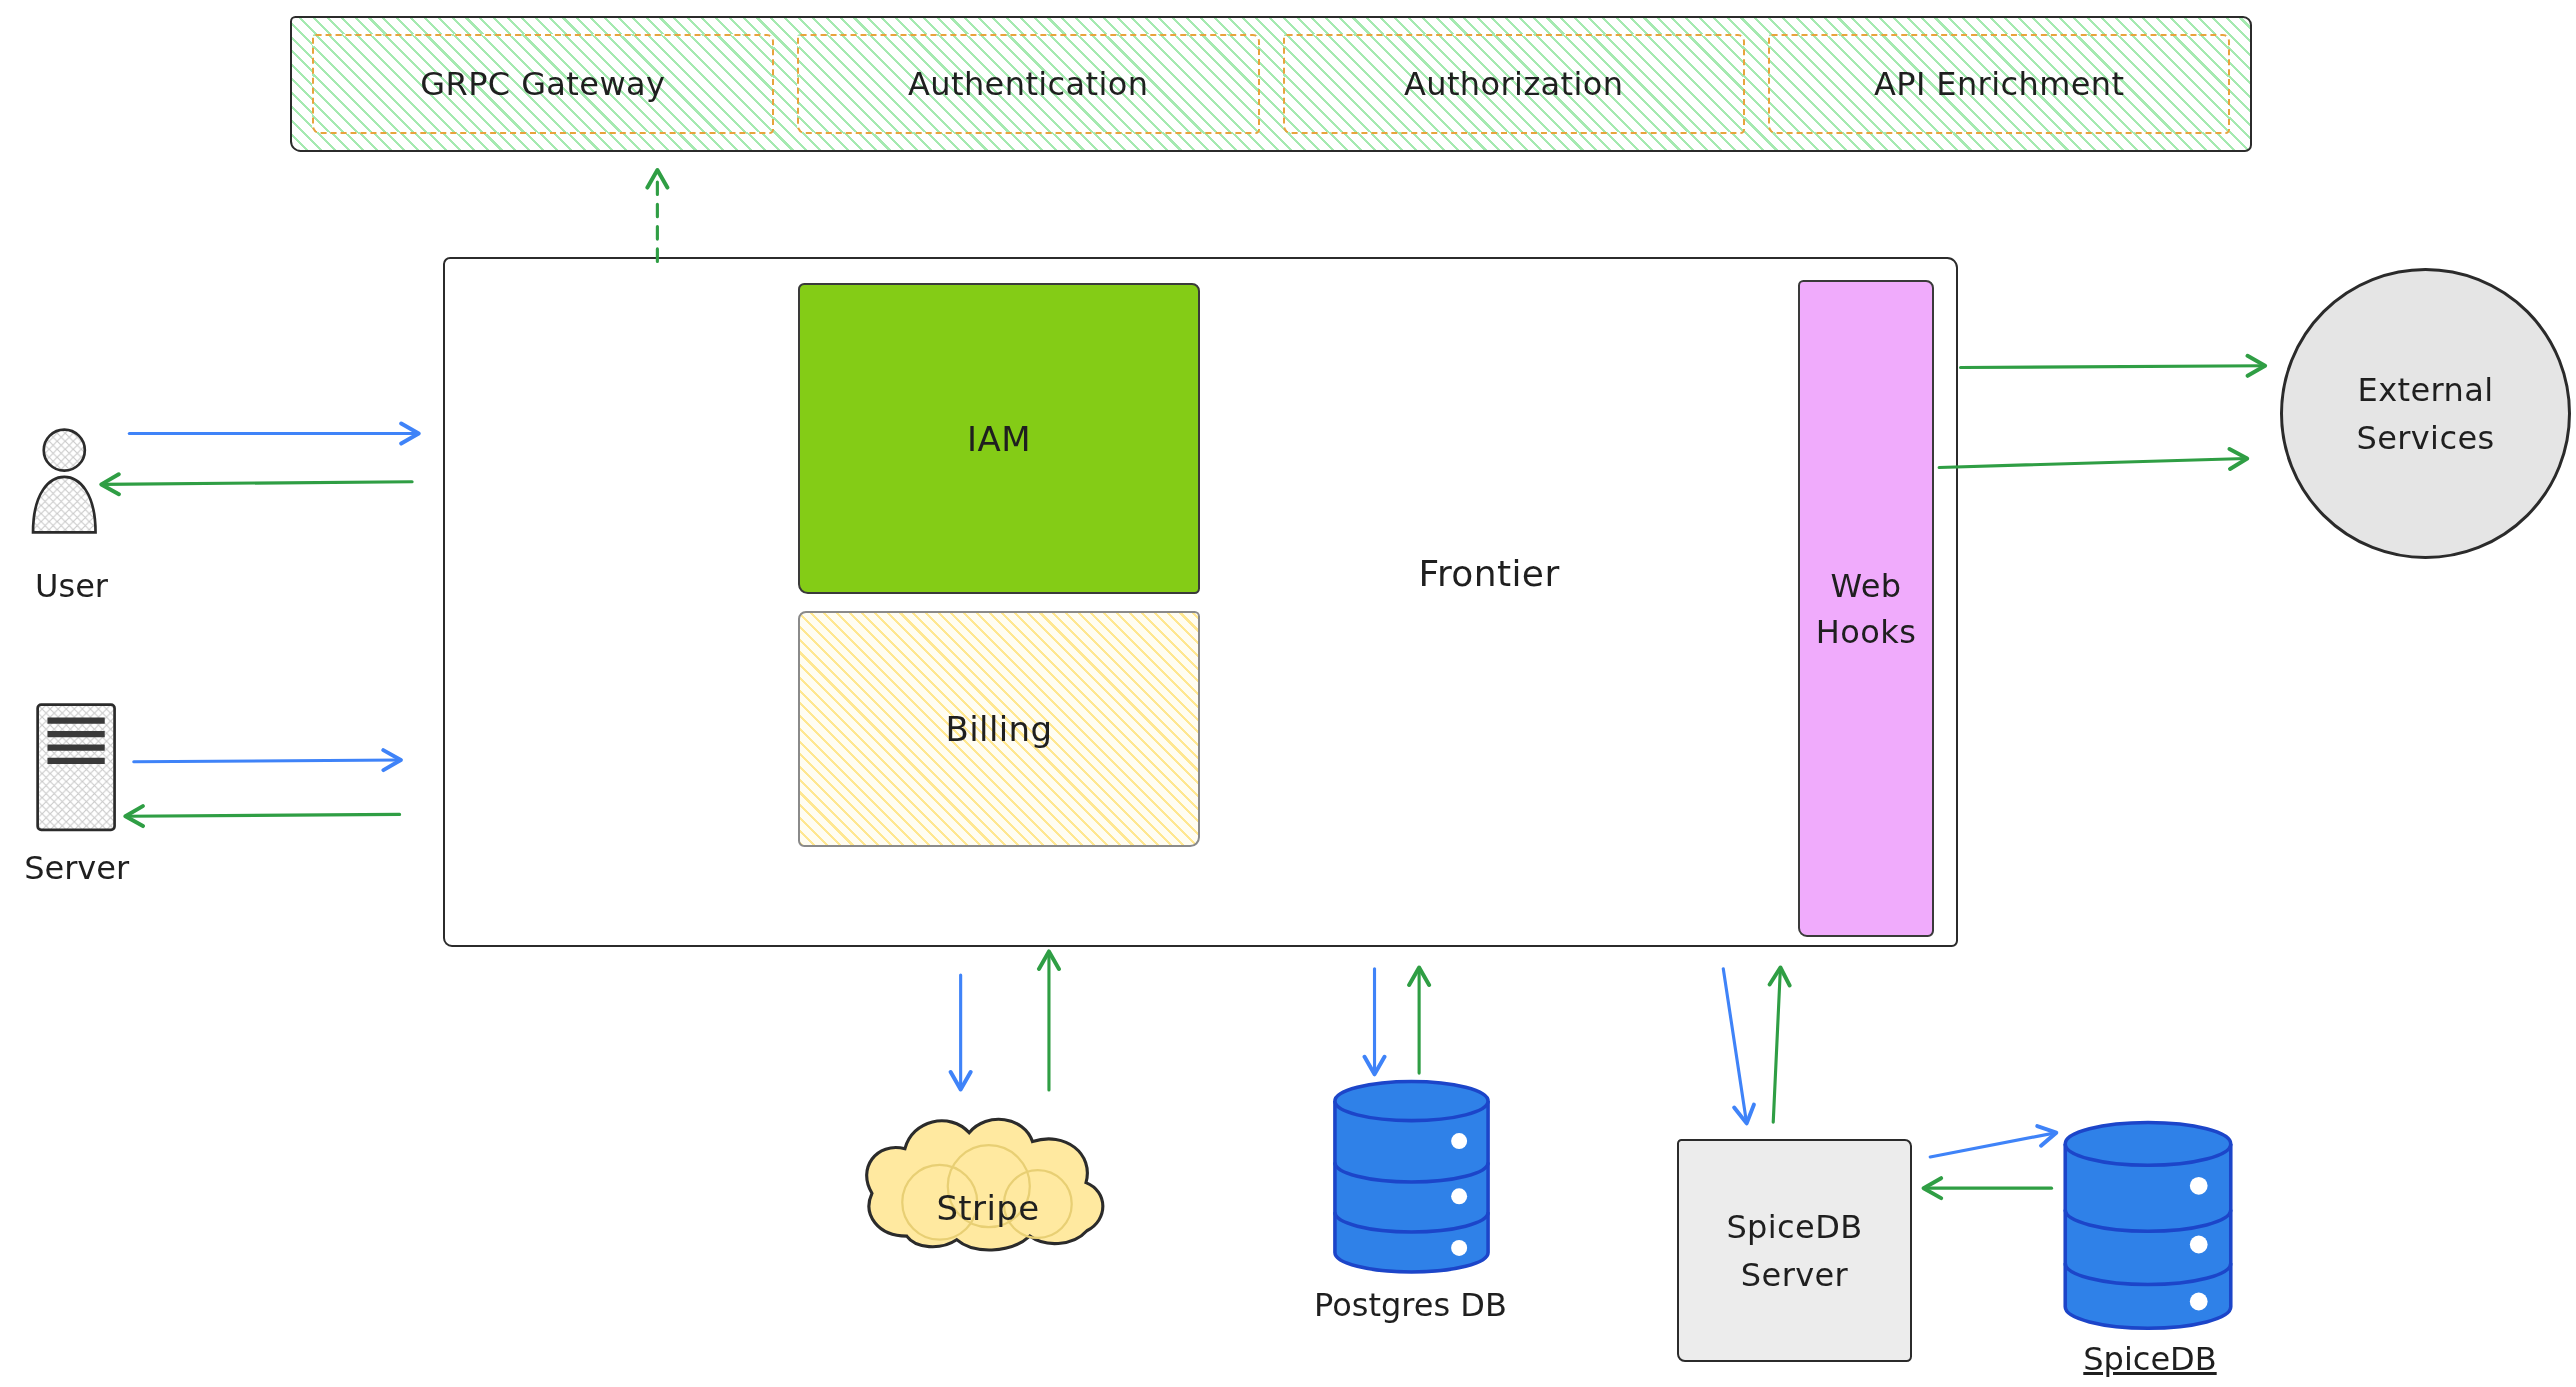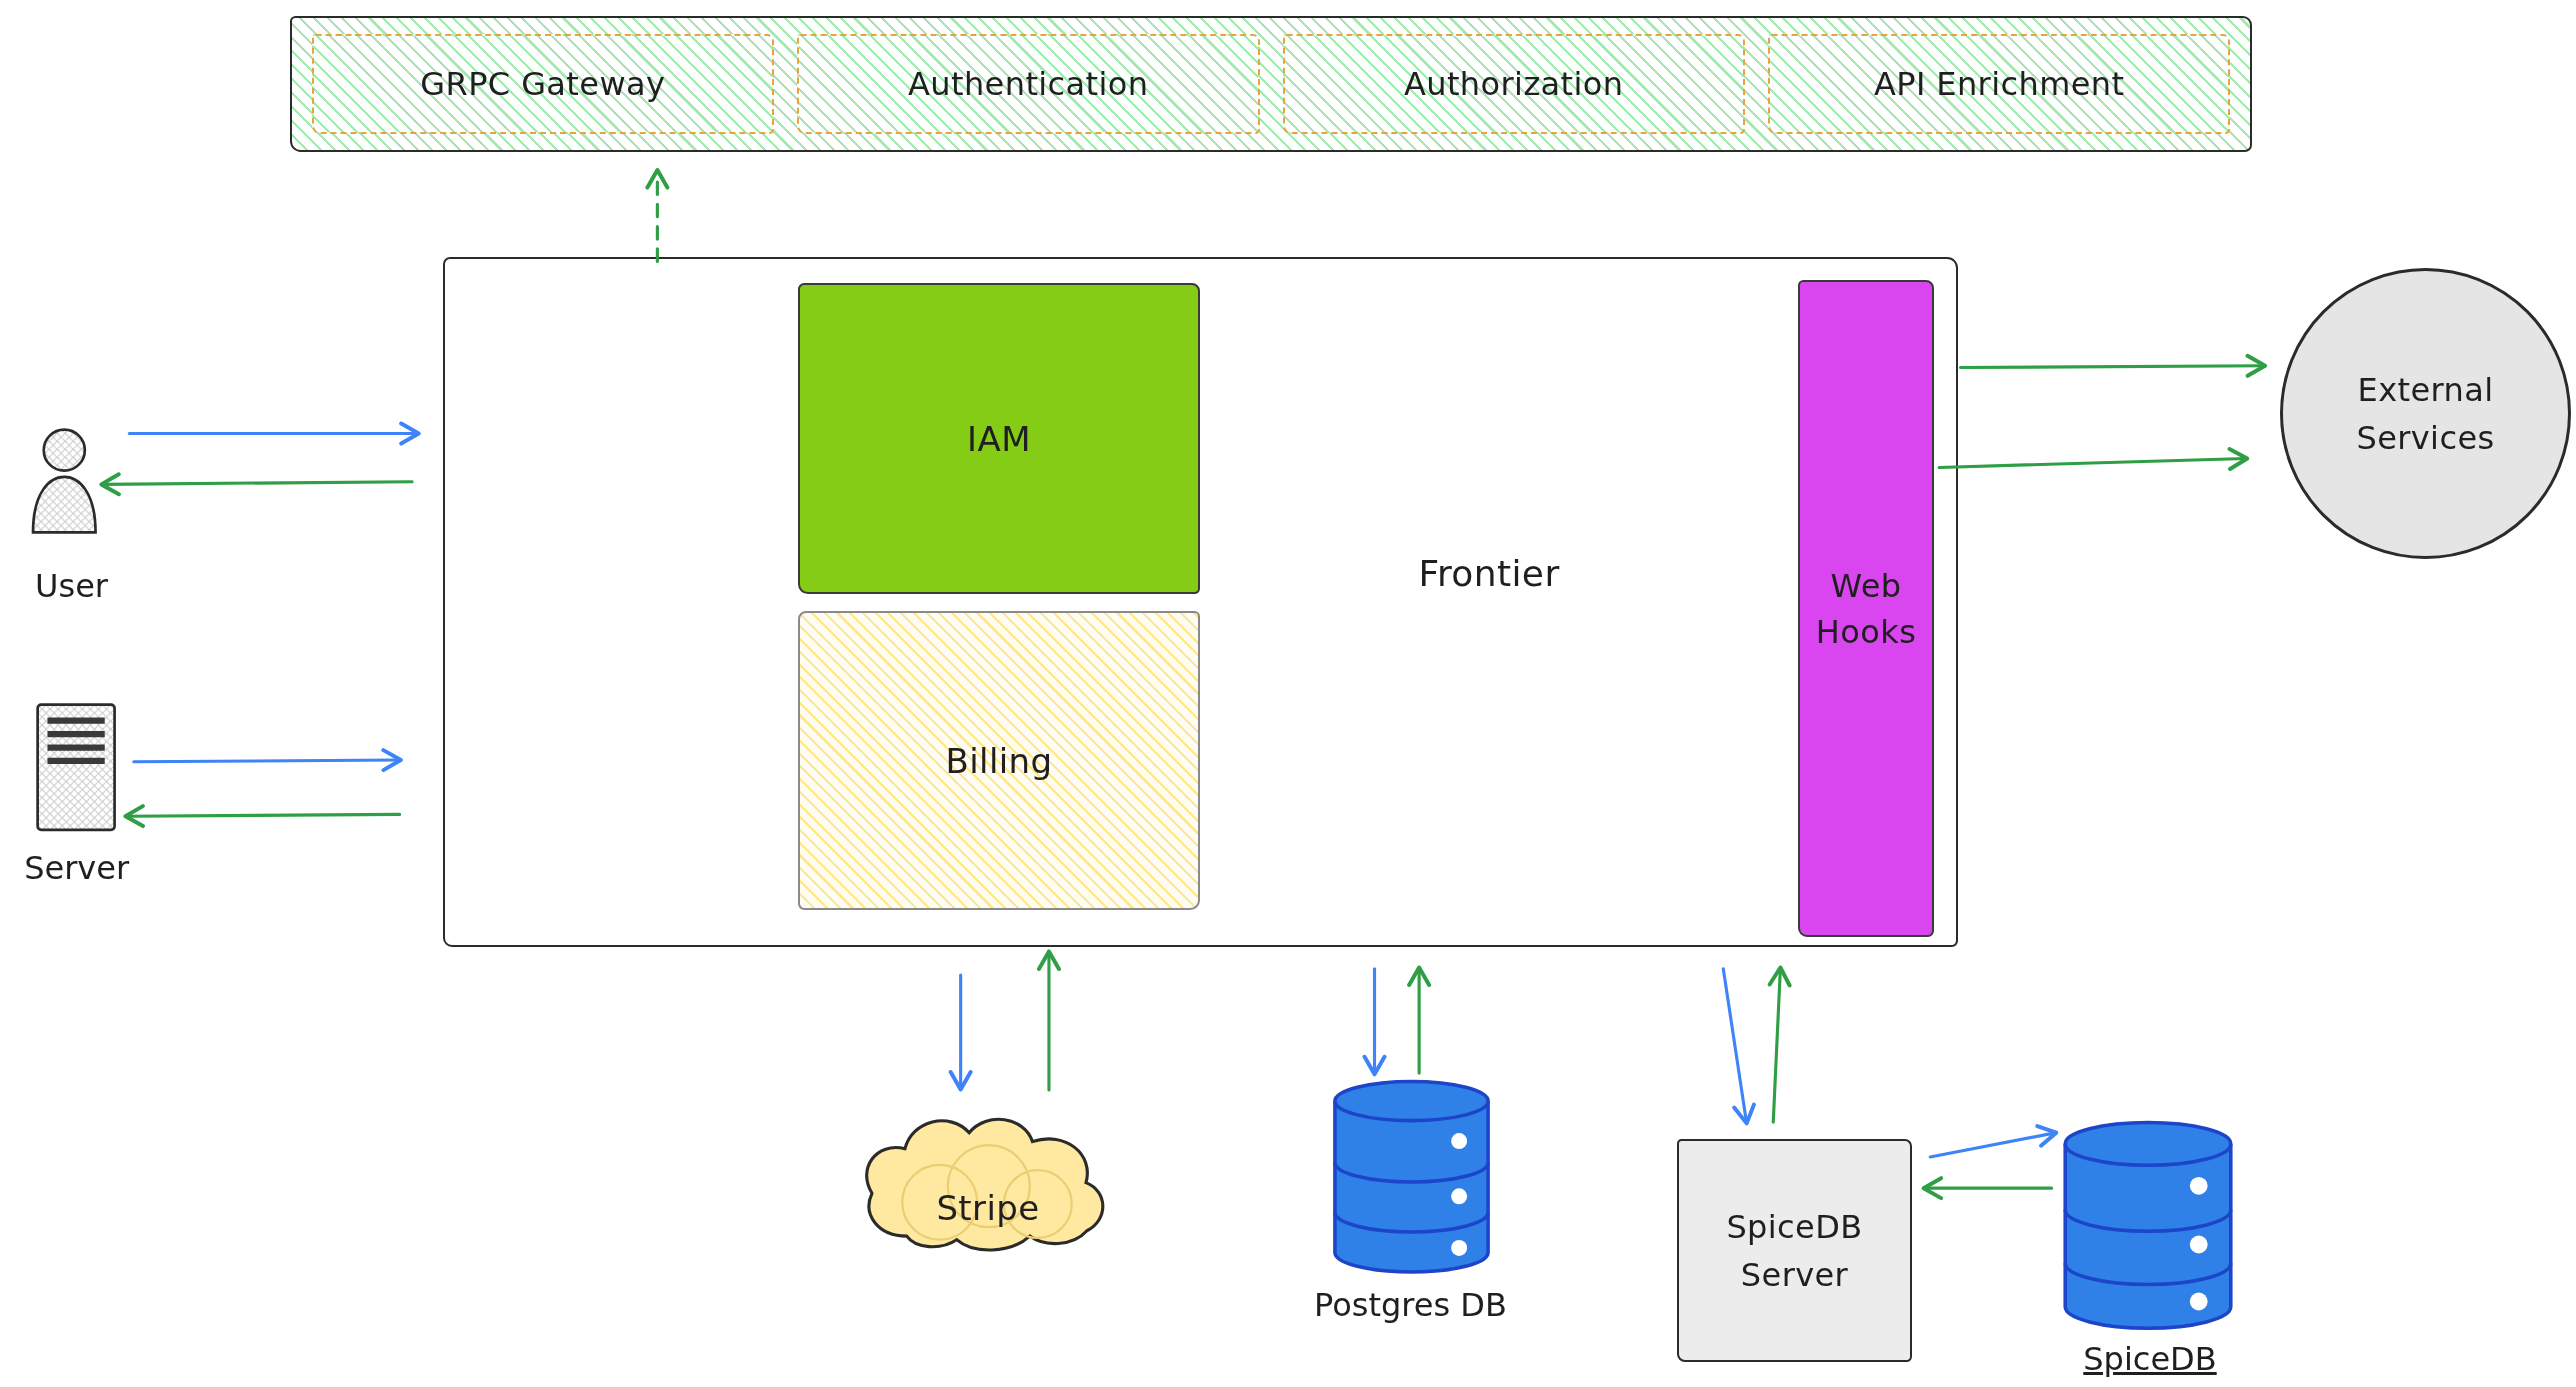--- a/index.html
+++ b/index.html
@@ -41,30 +41,30 @@
     position:absolute;left:19.6px;top:14.3px;width:301px;height:655px;
     border:2.7px solid #4a4a4a;border-radius:5.4px 9px 7.1px 5.4px;
     display:flex;align-items:center;justify-content:center;font-size:32px;box-sizing:border-box;
   }
   .iam{
     position:absolute;left:353px;top:24px;width:402px;height:311px;
     border:2.7px solid #3a3a3a;border-radius:6.2px 8px 5.4px 9.8px;background:#84cc16;
     display:flex;align-items:center;justify-content:center;font-size:34px;box-sizing:border-box;
   }
   .billing{
-    position:absolute;left:353px;top:352px;width:402px;height:299px;
+    position:absolute;left:353px;top:352px;width:402px;height:236px;
     border:2.7px solid #8a8a8a;border-radius:8px 5.4px 9.8px 6.2px;
     display:flex;align-items:center;justify-content:center;font-size:34px;box-sizing:border-box;
   }
   .frontier-label{
     position:absolute;left:910px;top:294px;width:268px;text-align:center;font-size:36px;
   }
   .webhooks{
     position:absolute;left:1353px;top:21.4px;width:136px;height:657px;
-    border:2.7px solid #3a3a3a;border-radius:5.4px 8px 6.2px 9px;background:#d946ef;
+    border:2.7px solid #3a3a3a;border-radius:5.4px 8px 6.2px 9px;background:#f0abfc;
     display:flex;align-items:center;justify-content:center;text-align:center;
     font-size:32px;line-height:1.45;box-sizing:border-box;
   }
 
   
   .actor-label{position:absolute;text-align:center;font-size:32px;}
   .user-icon{position:absolute;left:25px;top:425px;}
   .server-icon{position:absolute;left:34px;top:701px;}
 
   

